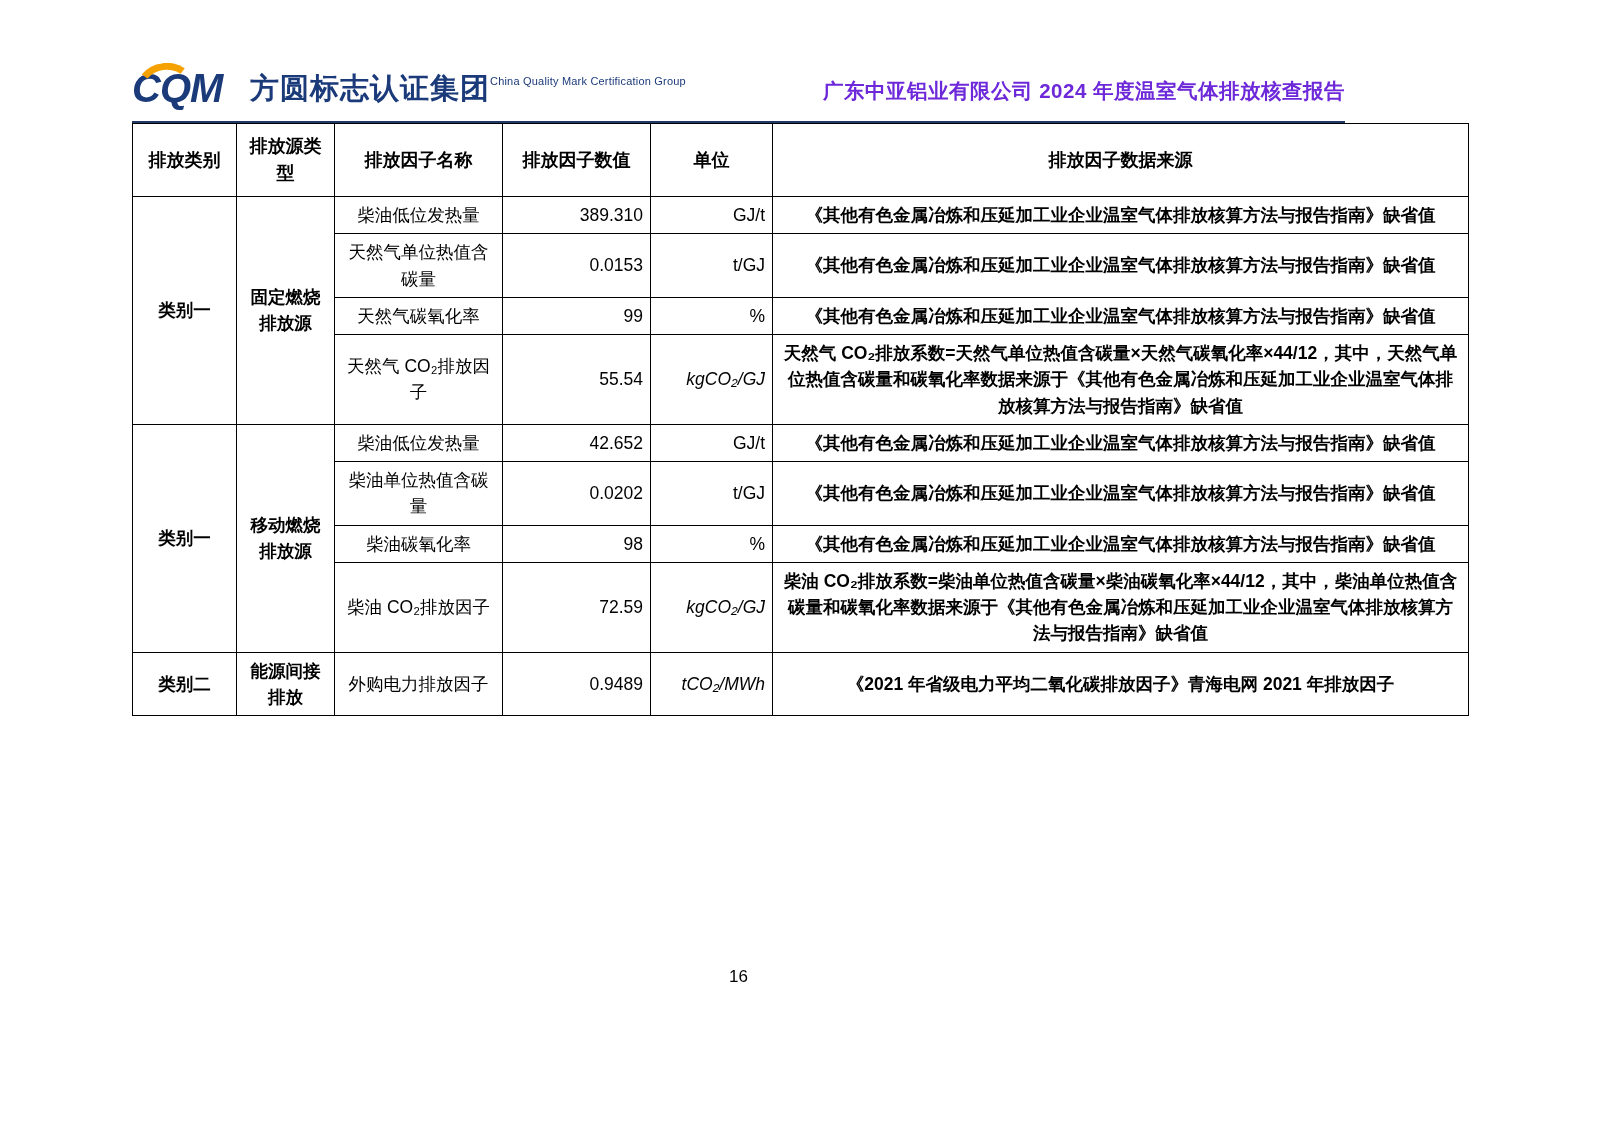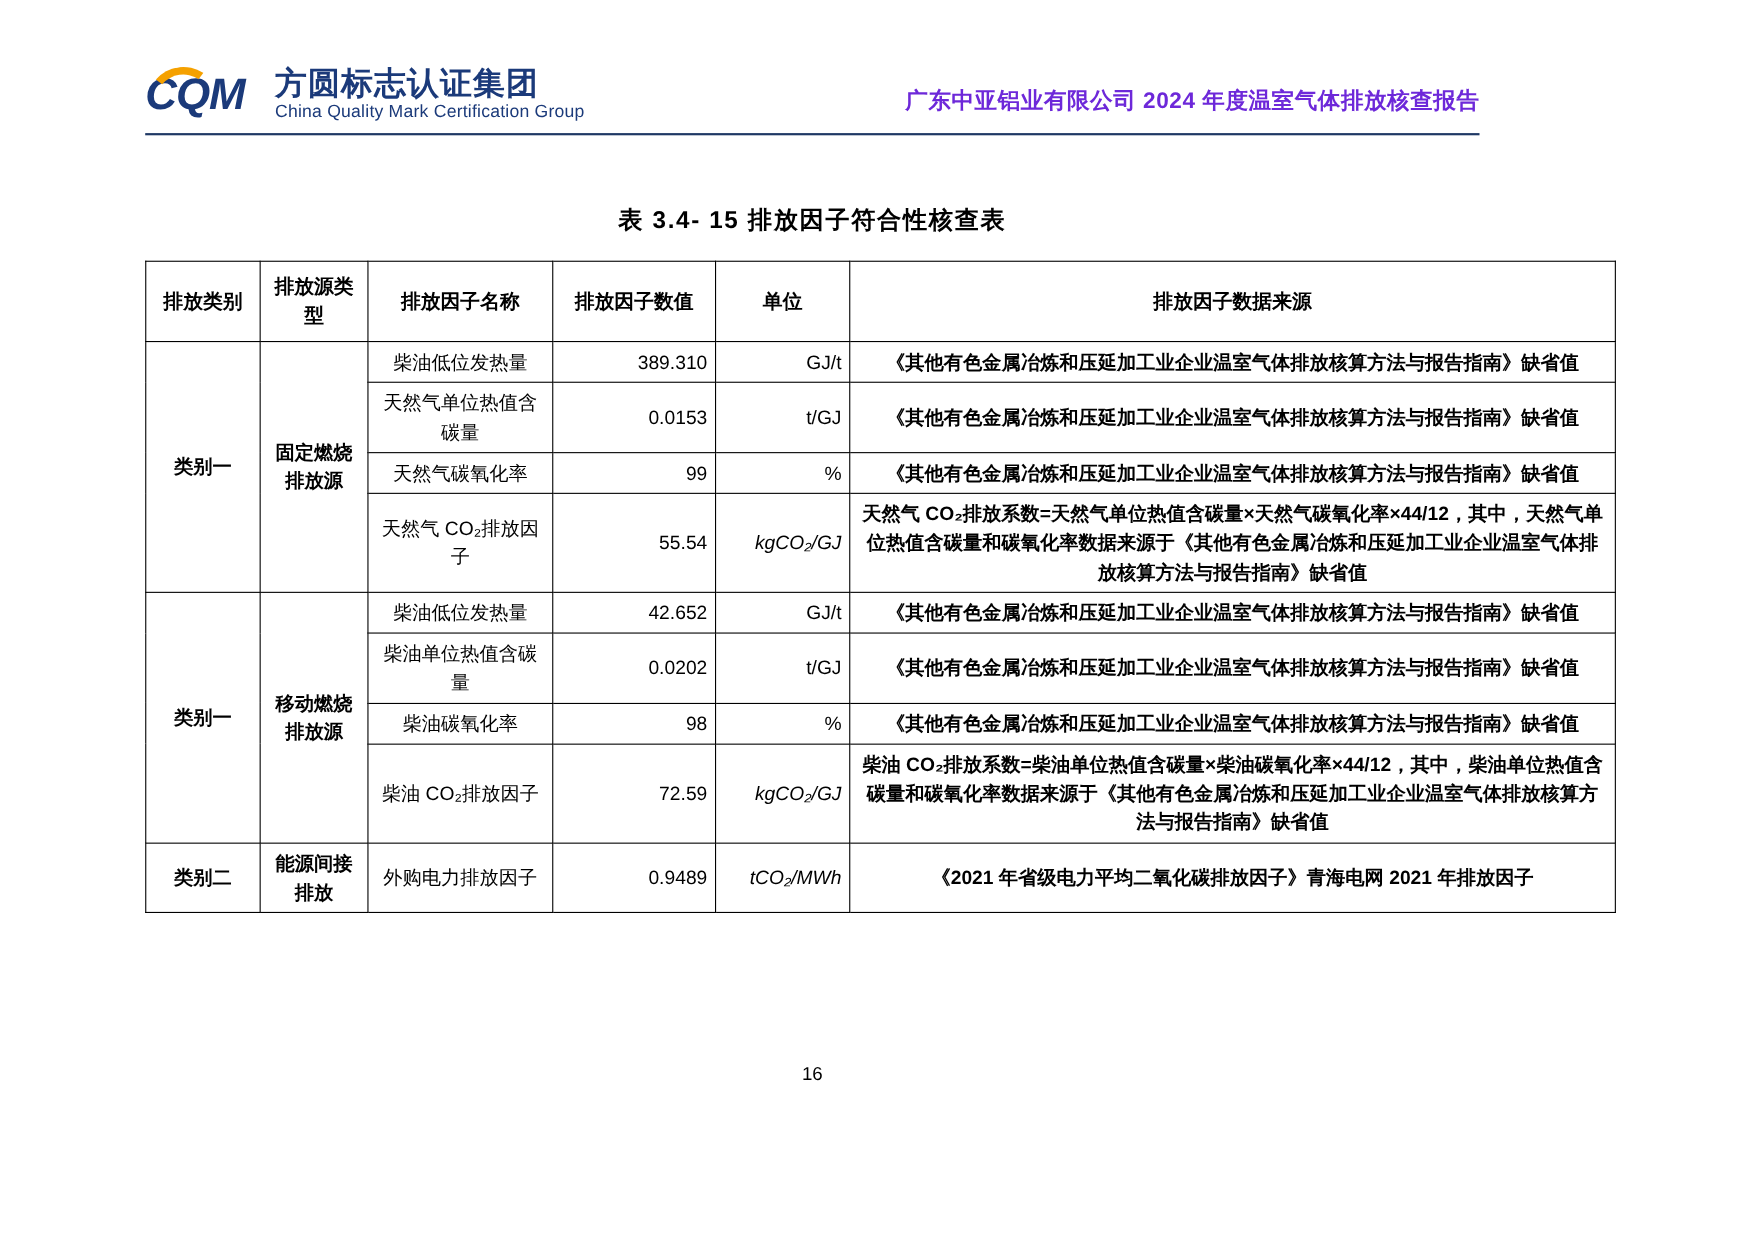--- a/index.html
+++ b/index.html
@@ -62,34 +62,34 @@
     width: 46px;
     height: 20px;
     border-radius: 50% 50% 0 0 / 100% 100% 0 0;
     border-top: 7px solid #f5a100;
     border-left: 7px solid transparent;
     border-right: 7px solid transparent;
     transform: rotate(-8deg);
   }
   .logo-text-block {
     display: flex;
-    flex-direction: column;
+    flex-direction: row;
     justify-content: center;
     line-height: 1.05;
   }
   .logo-cn {
     font-family: "Liberation Sans", sans-serif;
     font-weight: bold;
     font-size: 29px;
     color: #1b3a7a;
     letter-spacing: 1px;
   }
   .logo-en {
     font-family: "Liberation Sans", sans-serif;
-    font-size: 16px;
+    font-size: 11px;
     color: #1b3a7a;
     letter-spacing: 0.2px;
     margin-top: 3px;
   }
   .header-title {
     font-family: "Liberation Sans", sans-serif;
     font-size: 20.5px;
     font-weight: bold;
     color: #6d28d9;
     margin-bottom: 10px;
@@ -178,21 +178,20 @@
         <span class="logo-cqm">CQM</span>
       </div>
       <div class="logo-text-block">
         <span class="logo-cn">方圆标志认证集团</span>
         <span class="logo-en">China Quality Mark Certification Group</span>
       </div>
     </div>
     <div class="header-title">广东中亚铝业有限公司 2024 年度温室气体排放核查报告</div>
   </div>
 
-  <div class="table-caption">表 3.4- 15  排放因子符合性核查表</div>
 
   <table class="report">
     <colgroup>
       <col class="w-cat">
         <col class="w-type">
         <col class="w-name">
       <col class="w-val">
         <col class="w-unit">
         <col class="w-src">
     </colgroup>

